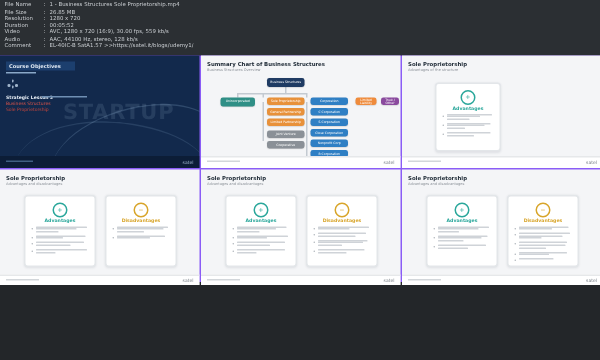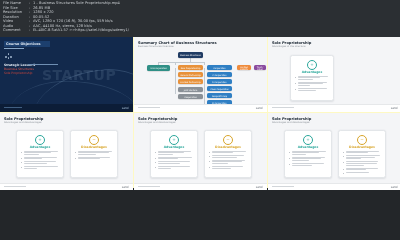--- a/index.html
+++ b/index.html
@@ -26,21 +26,21 @@
   .meta-sep{width:4px;flex:0 0 4px;color:#c9cdd1;font-size:3.6px;}
   .meta-val{color:#c9cdd1;font-size:3.6px;letter-spacing:.02px;overflow:hidden;}
 
   
   .grid{
     position:absolute;left:0;top:37px;width:400px;height:151px;
     display:grid;
     grid-template-columns:133px 133px 134px;
     grid-template-rows:75px 78px;
     gap:1px 1px;
-    background:#fef9c3;
+    background:#8b5cf6;
   }
   .thumb{position:relative;overflow:hidden;background:#ffffff;}
 
   
   .s-dark{
     background:
       radial-gradient(ellipse at 72% 58%, rgba(70,110,150,.45) 0%, rgba(70,110,150,0) 55%),
       linear-gradient(135deg,#17335c 0%,#11284a 45%,#0d2murky 46%,#102murky 100%),
       #12294c;
     background-color:#12294c;

